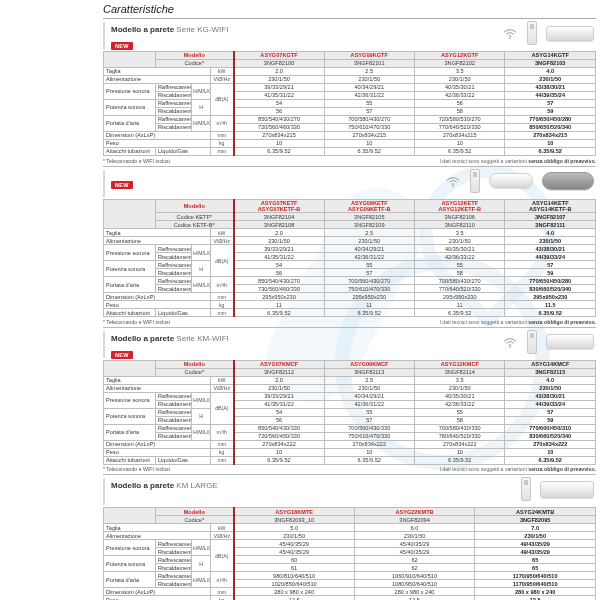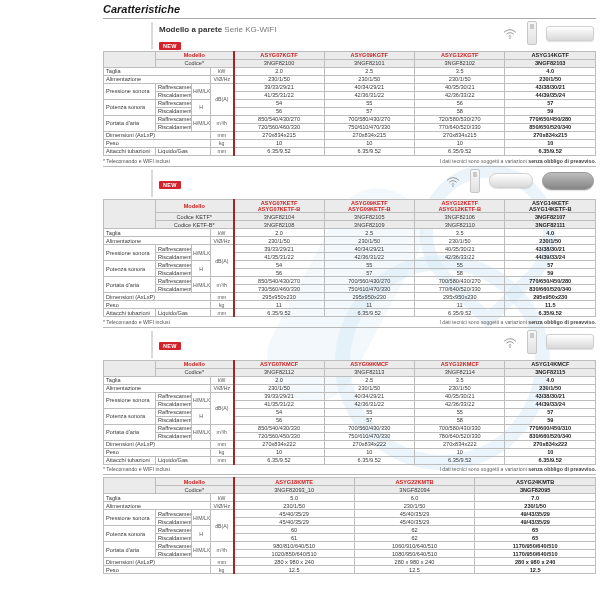--- a/index.html
+++ b/index.html
@@ -5,24 +5,24 @@
   html,body{margin:0;padding:0;}
   body{
     width:600px;height:600px;background:#fff;overflow:hidden;position:relative;
     font-family:"Liberation Sans",sans-serif;color:#333;
   }
   .wm{position:absolute;z-index:0;opacity:.55;pointer-events:none;}
   .wm1{left:335px;top:255px;width:185px;height:185px;border:15px solid #d9ebf5;border-radius:50%;}
   .wm2{left:420px;top:165px;width:110px;height:110px;border:13px solid #d9ebf5;border-radius:0 50% 50% 50%;transform:rotate(225deg);}
   .wm3{left:300px;top:180px;width:90px;height:230px;background:#e7f3f9;transform:rotate(28deg);border-radius:45px;}
   .page{position:relative;z-index:1;margin:0 4px 0 103px;}
-  .doc-title{font-size:11px;font-weight:bold;font-style:italic;color:#1a1a1a;
+  .doc-title{font-size:11px;font-weight:normal;font-style:italic;color:#1a1a1a;
     padding:3px 0 3px 0;border-bottom:1px solid #aaa;margin-bottom:2px;}
   .rule{border-top:1px solid #b9b9b9;margin-top:2px;}
-  .sec-head{position:relative;border-left:2px solid #d9d9d9;padding:3px 0 2px 6px;margin-top:3px;height:22px;margin-left:48px;}
+  .sec-head{position:relative;border-left:2px solid #d9d9d9;padding:3px 0 2px 6px;margin-top:3px;height:22px;}
   .sec-title{font-size:8px;color:#777;}
   .sec-title .bld{font-weight:bold;color:#333;}
   .new-badge{display:inline-block;background:#d2232a;color:#fff;font-size:5.5px;font-weight:bold;
     padding:1px 4px;border-radius:1px;margin-top:2px;letter-spacing:.3px;}
   .imgs{position:absolute;right:2px;top:-1px;display:flex;align-items:center;gap:9px;}
   .wifi{width:16px;height:14px;}
   .remote{width:8px;height:22px;border:1px solid #c6c6c6;border-radius:2px;background:linear-gradient(#f7f7f7,#e2e2e2);}
   .remote .rc-screen{margin:2px auto 0;width:4px;height:5px;background:#c9c9c9;}
   .unit{border:1px solid #cfcfcf;background:linear-gradient(#ffffff,#d9d9d9);box-shadow:0 1px 1px rgba(0,0,0,.12);}
   .unit-rect{width:46px;height:13px;border-radius:3px;}
@@ -347,20 +347,21 @@
       </tbody>
   </table>
   <div class="footrow">
     <span>* Telecomando e WIFI inclusi</span>
     <span class="disc"><span>I dati tecnici sono soggetti a variazioni </span><b>senza obbligo di preavviso.</b></span>
   </div>
 
   <div class="rule"></div>
 
   <div class="sec-head">
+    <div class="sec-title"><span class="bld">Modello a parete</span><span> Serie KM-WIFI</span></div>
     <span class="new-badge">NEW</span>
     <div class="imgs">
       <svg class="wifi" viewBox="0 0 24 20">
           <path d="M3 9 Q12 1 21 9" stroke="#9a9a9a" fill="none" stroke-width="1.5"></path>
           <path d="M6.5 12 Q12 7 17.5 12" stroke="#9a9a9a" fill="none" stroke-width="1.5"></path>
           <path d="M10 15 Q12 13 14 15" stroke="#9a9a9a" fill="none" stroke-width="1.5"></path>
           <circle cx="12" cy="17.5" r="1.3" fill="#9a9a9a"></circle>
         </svg>
       <div class="remote">
           <div class="rc-screen"></div>
@@ -488,20 +489,29 @@
         </tr>
       </tbody>
   </table>
   <div class="footrow">
     <span>* Telecomando e WIFI inclusi</span>
     <span class="disc"><span>I dati tecnici sono soggetti a variazioni </span><b>senza obbligo di preavviso.</b></span>
   </div>
 
   <div class="rule"></div>
 
+  <div class="sec-head">
+    <div class="sec-title"><span class="bld">Modello a parete</span><span> KM LARGE</span></div>
+    <div class="imgs">
+      <div class="remote">
+          <div class="rc-screen"></div>
+        </div>
+      <div class="unit unit-large"></div>
+    </div>
+  </div>
   <table class="spec">
     <colgroup>
         <col style="width:52px">
         <col style="width:36px">
         <col style="width:19px">
         <col style="width:23px">
         <col>
         <col>
         <col>
       </colgroup>

